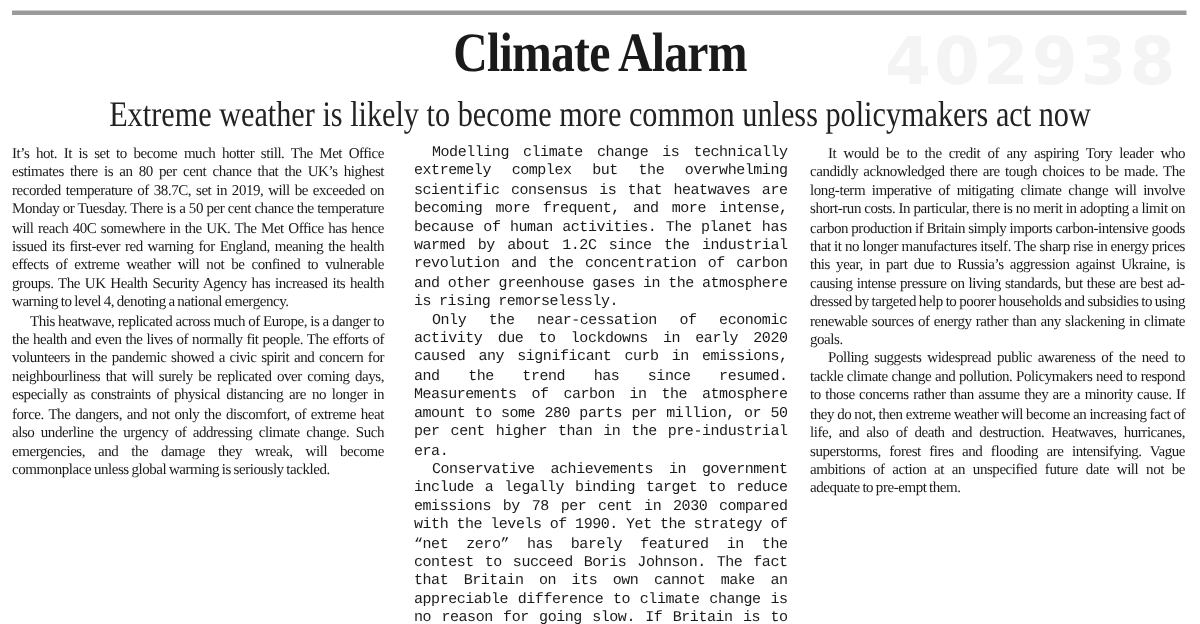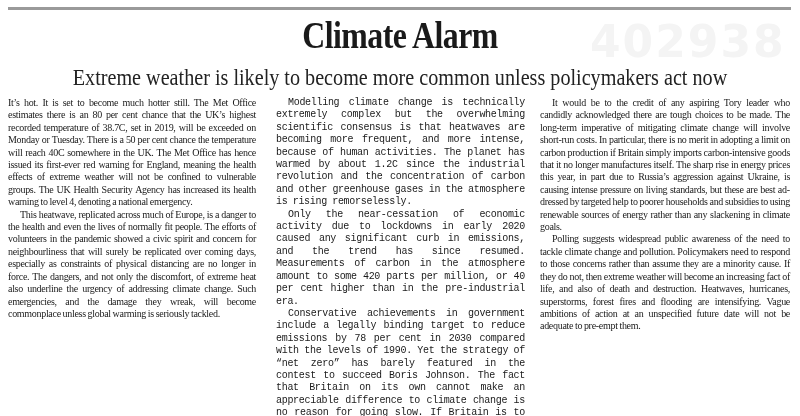--- a/index.html
+++ b/index.html
@@ -24,20 +24,20 @@
 <h1 class="title" style="margin:0;">Climate Alarm</h1>
 <h2 class="subtitle" style="margin:0;font-weight:normal;">Extreme weather is likely to become more common unless policymakers act now</h2>
 
 <div class="col col1">
   <p>It’s hot. It is set to become much hotter still. The Met Office estimates there is an 80 per cent chance that the UK’s highest recorded tempera­ture of 38.7C, set in 2019, will be exceeded on Monday or Tuesday. There is a 50 per cent chance the temperature will reach 40C somewhere in the UK. The Met Office has hence issued its first-ever red warning for England, meaning the health effects of extreme weather will not be confined to vulnerable groups. The UK Health Security Agency has increased its health warning to level 4, denoting a national emergency.</p>
   <p class="indent">This heatwave, replicated across much of Europe, is a danger to the health and even the lives of normally fit people. The efforts of volunteers in the pandemic showed a civic spirit and concern for neighbourliness that will surely be replicated over coming days, especially as constraints of physical distancing are no longer in force. The dangers, and not only the discomfort, of extreme heat also underline the urgency of addressing climate change. Such emergencies, and the damage they wreak, will become commonplace unless global warming is seriously tackled.</p>
 </div>
 
 <div class="col col2">
   <p class="indent">Modelling climate change is technically extremely complex but the overwhelming scien­tific consensus is that heatwaves are becoming more frequent, and more intense, because of human activities. The planet has warmed by about 1.2C since the industrial revolution and the concentration of carbon and other greenhouse gases in the atmosphere is rising remorselessly.</p>
-  <p class="indent">Only the near-cessation of economic activity due to lockdowns in early 2020 caused any signifi­cant curb in emissions, and the trend has since resumed. Measurements of carbon in the atmos­phere amount to some 420 parts per million, or 40 per cent higher than in the pre-industrial era.</p>
+  <p class="indent">Only the near-cessation of economic activity due to lockdowns in early 2020 caused any signifi­cant curb in emissions, and the trend has since resumed. Measurements of carbon in the atmos­phere amount to some 280 parts per million, or 50 per cent higher than in the pre-industrial era.</p>
   <p class="indent">Conservative achievements in government in­clude a legally binding target to reduce emissions by 78 per cent in 2030 compared with the levels of 1990. Yet the strategy of “net zero” has barely fea­tured in the contest to succeed Boris Johnson. The fact that Britain on its own cannot make an appre­ciable difference to climate change is no reason for going slow. If Britain is to have diplomatic influ­ence on international climate agreements, it re­quires honesty about the costs of climate change.</p>
 </div>
 
 <div class="col col3">
   <p class="indent">It would be to the credit of any aspiring Tory leader who candidly acknowledged there are tough choices to be made. The long-term impera­tive of mitigating climate change will involve short-run costs. In particular, there is no merit in adopting a limit on carbon production if Britain simply imports carbon-intensive goods that it no longer manufactures itself. The sharp rise in energy prices this year, in part due to Russia’s aggression against Ukraine, is causing intense pressure on living standards, but these are best ad­dressed by targeted help to poorer households and subsidies to using renewable sources of energy rather than any slackening in climate goals.</p>
   <p class="indent">Polling suggests widespread public awareness of the need to tackle climate change and pollution. Policymakers need to respond to those concerns rather than assume they are a minority cause. If they do not, then extreme weather will become an increasing fact of life, and also of death and destruction. Heatwaves, hurricanes, superstorms, forest fires and flooding are intensifying. Vague ambitions of action at an unspecified future date will not be adequate to pre-empt them.</p>
 </div>
 
 </body></html>

